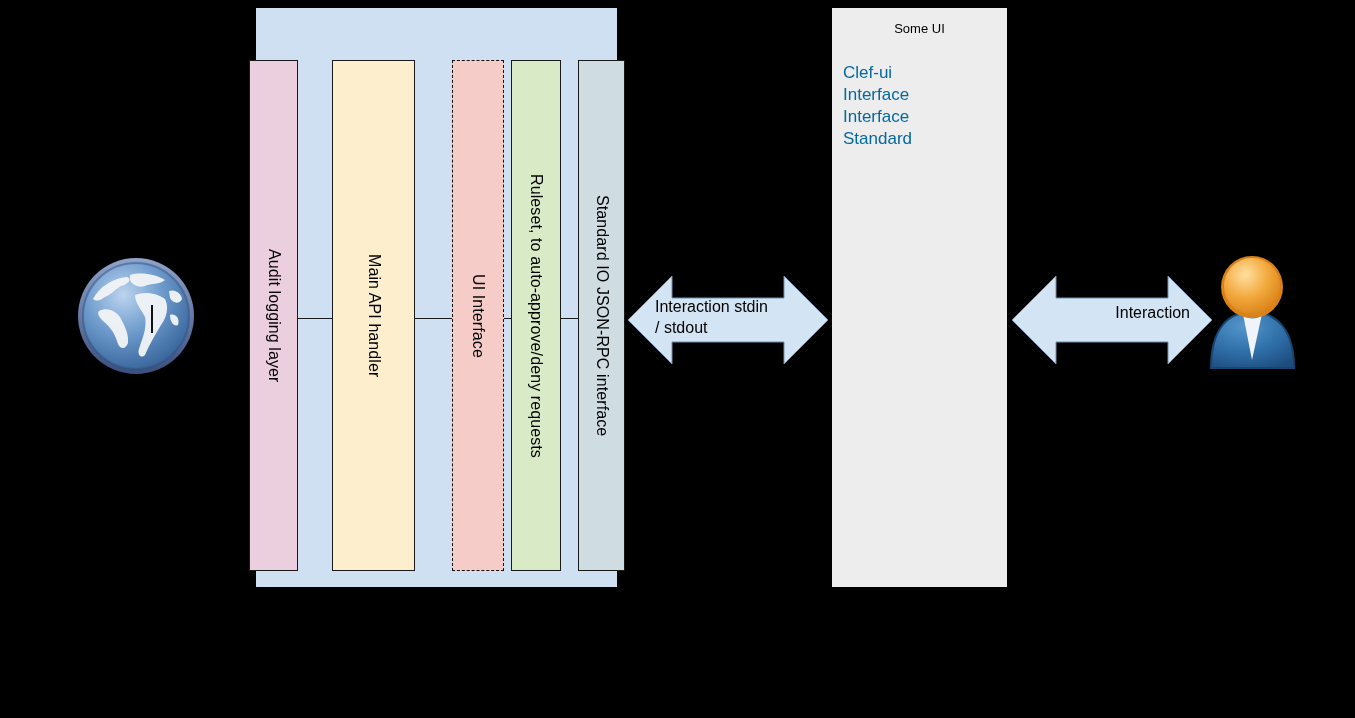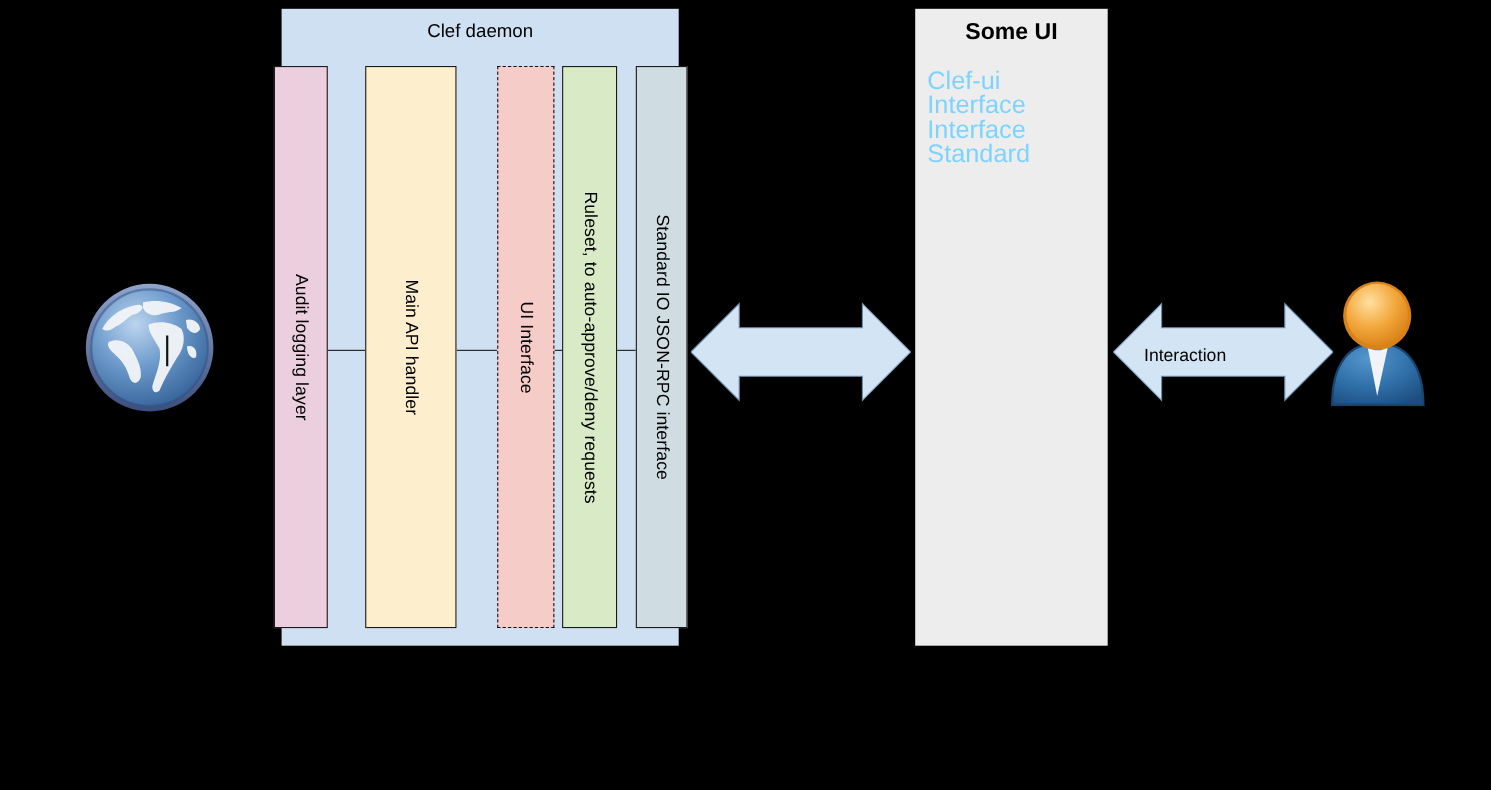--- a/index.html
+++ b/index.html
@@ -80,33 +80,32 @@
     height: 579px;
     background: #ededed;
     box-sizing: border-box;
   }
   .someui-title {
     position: absolute;
     left: 832px;
     top: 18px;
     width: 175px;
     text-align: center;
-    font-size: 21px;
+    font-size: 13px;
     color: #000000;
     line-height: 22px;
-    font-weight: bold;
   }
   .someui-list {
     position: absolute;
     left: 843px;
     top: 62px;
     width: 160px;
-    font-size: 23px;
+    font-size: 17px;
     line-height: 22px;
-    color: #7dd3fc;
+    color: #0369a1;
   }
   .someui-list div { white-space: nowrap; }
 
   
   .arrow-wrap { position: absolute; }
   .arrow-wrap svg { display: block; }
   .arrow-label {
     position: absolute;
     font-size: 16px;
     line-height: 21px;
@@ -118,21 +117,20 @@
   .globe { position: absolute; left: 75px; top: 255px; width: 122px; height: 122px; }
   
   .user  { position: absolute; left: 1205px; top: 250px; width: 95px; height: 120px; }
 </style>
 </head>
 <body>
 
 <div id="canvas">
 
   <div class="daemon-box"></div>
-  <div class="daemon-title">Clef daemon</div>
 
   <div class="connector" style="left:298px; top:318px; width:34px;"></div>
   <div class="connector" style="left:415px; top:318px; width:37px;"></div>
   <div class="connector" style="left:504px; top:318px; width:7px;"></div>
   <div class="connector" style="left:561px; top:318px; width:17px;"></div>
 
   <div class="col col-audit">
     <span class="vlabel">Audit logging layer</span>
   </div>
 
@@ -159,27 +157,29 @@
     <div>Interface</div>
     <div>Interface</div>
     <div>Standard</div>
   </div>
 
   <div class="arrow-wrap" style="left:628px; top:272px;">
     <svg width="200" height="96" viewBox="0 0 200 96">
       <polygon points="0,48 44,4 44,26 156,26 156,4 200,48 156,92 156,70 44,70 44,92" fill="#d3e4f5" stroke="#6f8fae" stroke-width="1"></polygon>
     </svg>
   </div>
+  <div class="arrow-label" style="left:655px; top:296px; width:150px;">Interaction stdin
+/ stdout</div>
 
   <div class="arrow-wrap" style="left:1012px; top:272px;">
     <svg width="200" height="96" viewBox="0 0 200 96">
       <polygon points="0,48 44,4 44,26 156,26 156,4 200,48 156,92 156,70 44,70 44,92" fill="#d3e4f5" stroke="#6f8fae" stroke-width="1"></polygon>
     </svg>
   </div>
-  <div class="arrow-label" style="left:1040px; top:313px; width:150px;">Interaction</div>
+  <div class="arrow-label" style="left:1040px; top:302px; width:150px;text-align:right;">Interaction</div>
 
   <div class="globe">
     <svg width="122" height="122" viewBox="0 0 122 122">
       <defs>
         <radialGradient id="gSea" cx="38%" cy="30%" r="80%">
           <stop offset="0%" stop-color="#bcd4ee"></stop>
           <stop offset="45%" stop-color="#6f9ccd"></stop>
           <stop offset="100%" stop-color="#2e5b92"></stop>
         </radialGradient>
         <linearGradient id="gRim" x1="0" y1="0" x2="0" y2="1">

